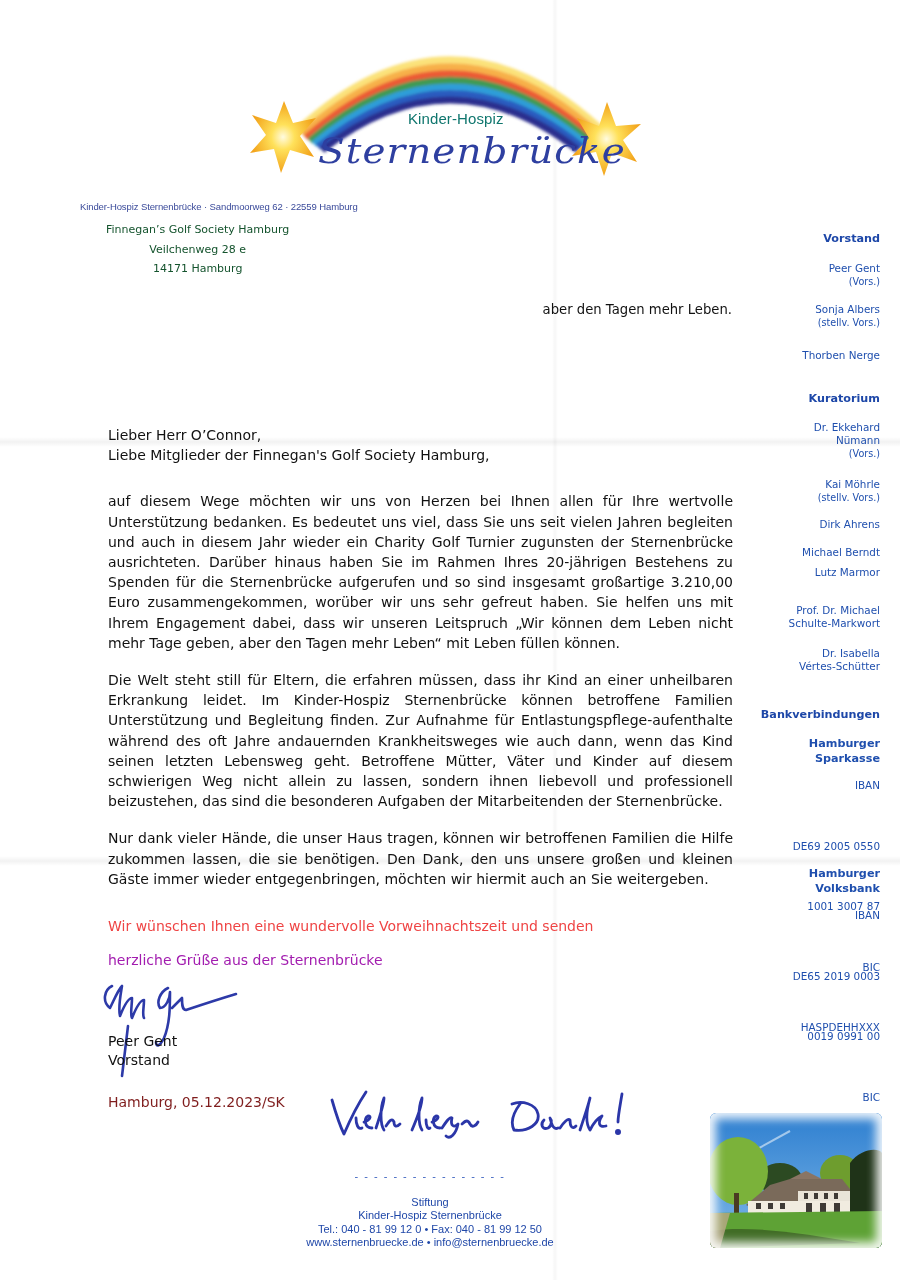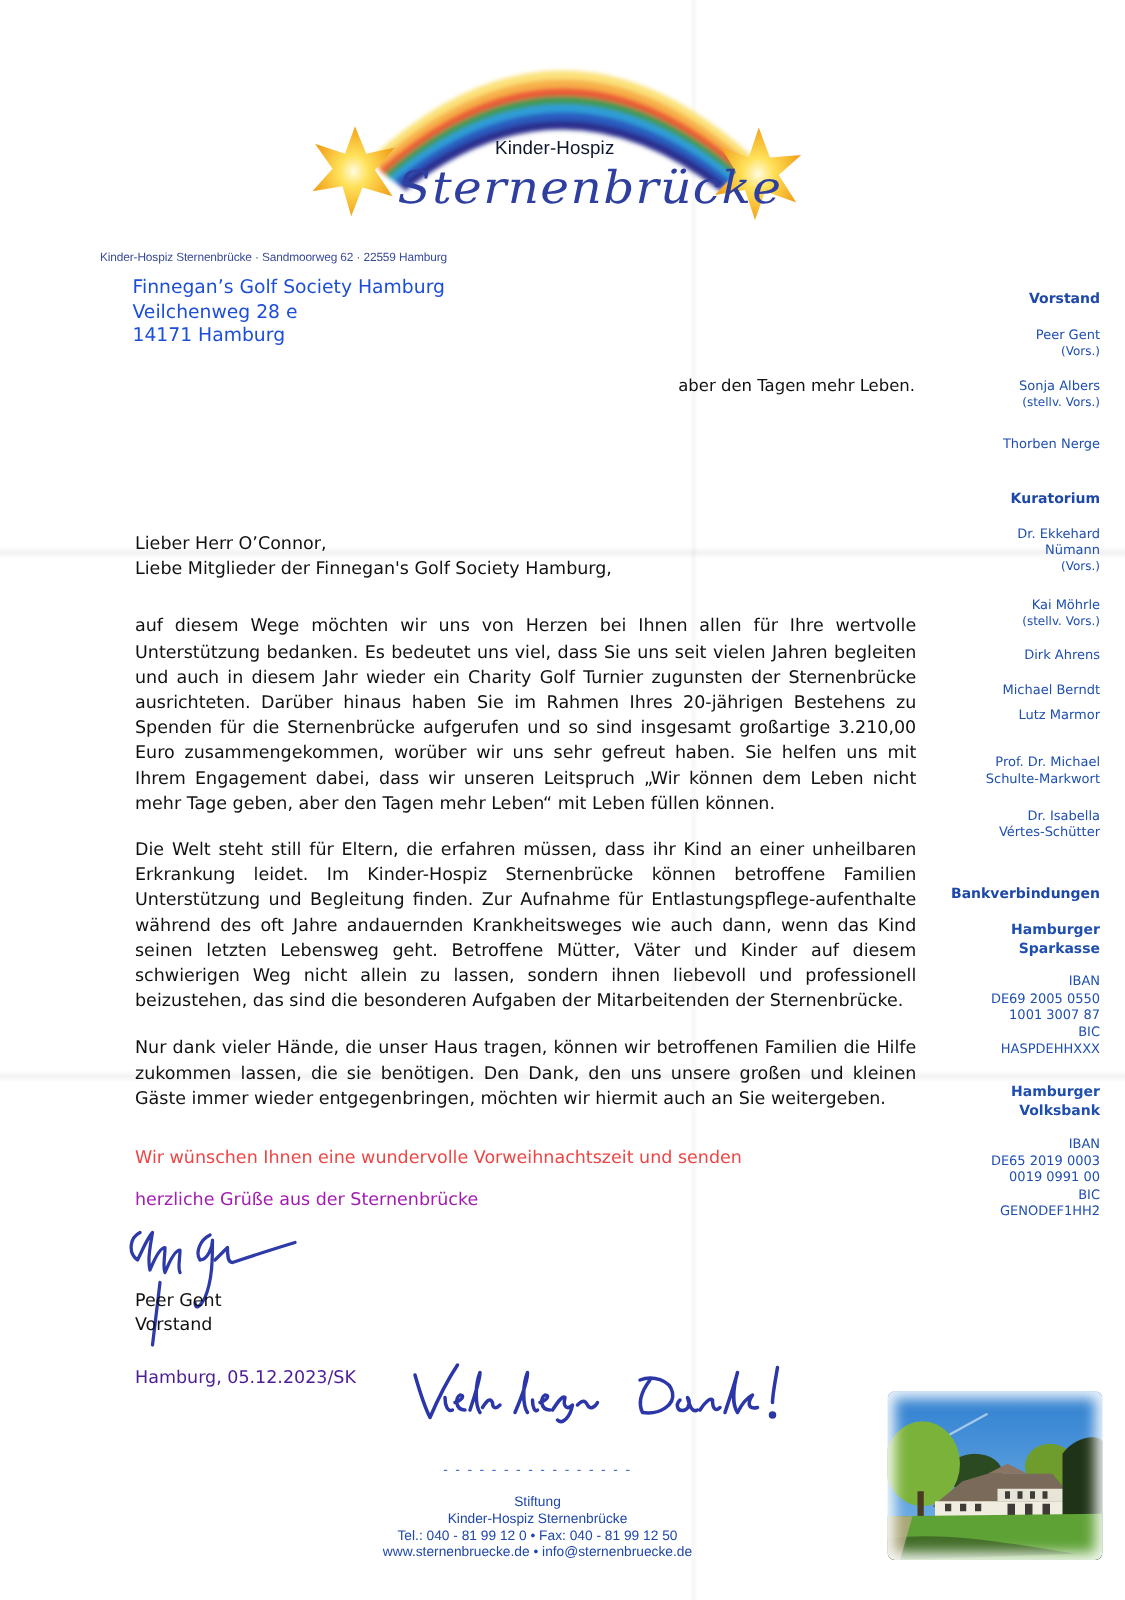--- a/index.html
+++ b/index.html
@@ -29,24 +29,24 @@
 
     
     .logo {
       position: absolute;
       left: 240px; top: 30px;
       width: 420px; height: 160px;
     }
     .logo svg { position: absolute; left: 0; top: 0; }
     .logo-kinder {
       position: absolute;
-      left: 156px; top: 80px;
+      left: 168px; top: 80px;
       font-family: "Liberation Sans", sans-serif;
       font-size: 15px;
-      color: #0f172a;
+      color: #0f766e;
       letter-spacing: 0.1px;
     }
     .logo-script {
       position: absolute;
       left: 78px; top: 100px;
       font-family: "DejaVu Serif", serif;
       font-style: italic;
       font-size: 36px;
       color: #2e3fa0;
       letter-spacing: 1px;
@@ -60,23 +60,24 @@
       left: 80px; top: 201px;
       font-family: "Liberation Sans", sans-serif;
       font-size: 9.5px;
       color: #3a4a9a;
       letter-spacing: -0.1px;
       text-align: right;
     }
     .address {
       position: absolute;
       left: 106px; top: 220px;
-      font-size: 15px;
+      font-size: 11px;
       line-height: 19.5px;
-      color: #1d4ed8;
+      color: #14532d;
+      text-align: center;
     }
 
     
     .motto {
       position: absolute;
       right: 168px; top: 300px;
       text-align: right;
       font-size: 13.2px;
       line-height: 19px;
       color: #111;
@@ -115,21 +116,21 @@
       position: absolute;
       left: 108px; top: 1032px;
       font-size: 14px;
       line-height: 19px;
       color: #111;
     }
     .date {
       position: absolute;
       left: 108px; top: 1094px;
       font-size: 14px;
-      color: #4c1d95;
+      color: #7f1d1d;
     }
 
     
     .signature {
       position: absolute;
       left: 98px; top: 972px;
       width: 170px; height: 120px;
     }
     .handnote {
       position: absolute;
@@ -153,21 +154,21 @@
       color: #1d47a8;
       font-size: 11.2px;
       margin: 0;
     }
     .sb-abs { position: absolute; right: 0; white-space: nowrap; }
     .sb-bank-name {
       font-weight: bold;
       font-size: 11.2px;
       line-height: 15px;
     }
-    .sb-iban { font-size: 10.4px; line-height: 13.5px; }
+    .sb-iban { font-size: 10.4px; line-height: 13.5px; margin-top: 47px; }
 
     
     .footer {
       position: absolute;
       left: 270px; top: 1170px;
       width: 320px;
       text-align: center;
       font-family: "Liberation Sans", sans-serif;
       font-size: 11px;
       line-height: 13.5px;

